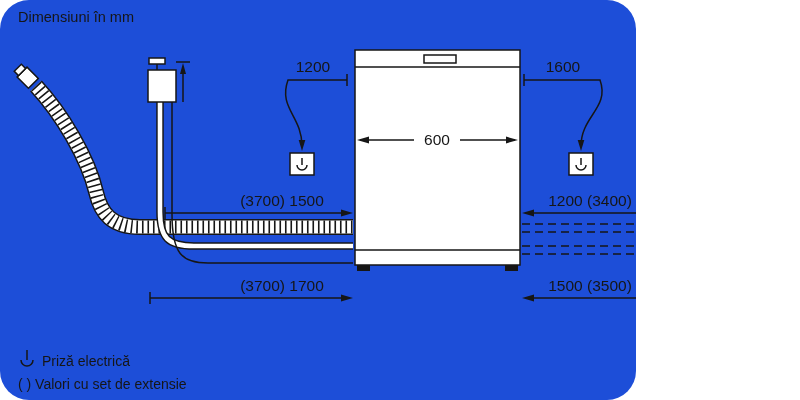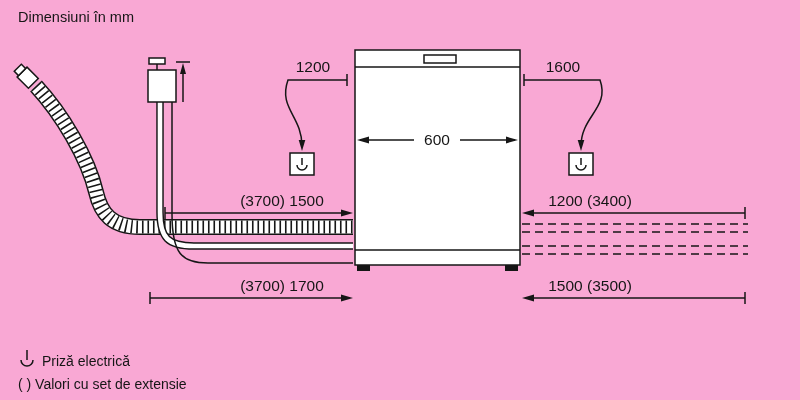--- a/index.html
+++ b/index.html
@@ -1,16 +1,16 @@
 <!DOCTYPE html>
 <html><head>
 <meta charset="utf-8">
 <style>
   html,body{margin:0;padding:0;background:#fff;}
-  .stage{position:relative;width:800px;height:400px;background:#f9a8d4;overflow:hidden;}
+  .stage{position:relative;width:636px;height:400px;background:#1d4ed8;overflow:hidden;border-radius:29px;}
   svg{display:block;}
   text{font-family:"Liberation Sans",sans-serif;fill:#161616;font-size:15.5px;}
   .title{font-size:14.5px;}
   .small{font-size:14px;}
   .dim{text-anchor:middle;}
   .s{stroke:#161616;stroke-width:1.5;fill:none;}
   .box{stroke:#161616;stroke-width:1.5;fill:#ffffff;}
   .solid{fill:#161616;stroke:none;}
   .arrow{fill:#161616;stroke:none;}
   .dashline{stroke:#161616;stroke-width:1.4;fill:none;stroke-dasharray:8 5;}

